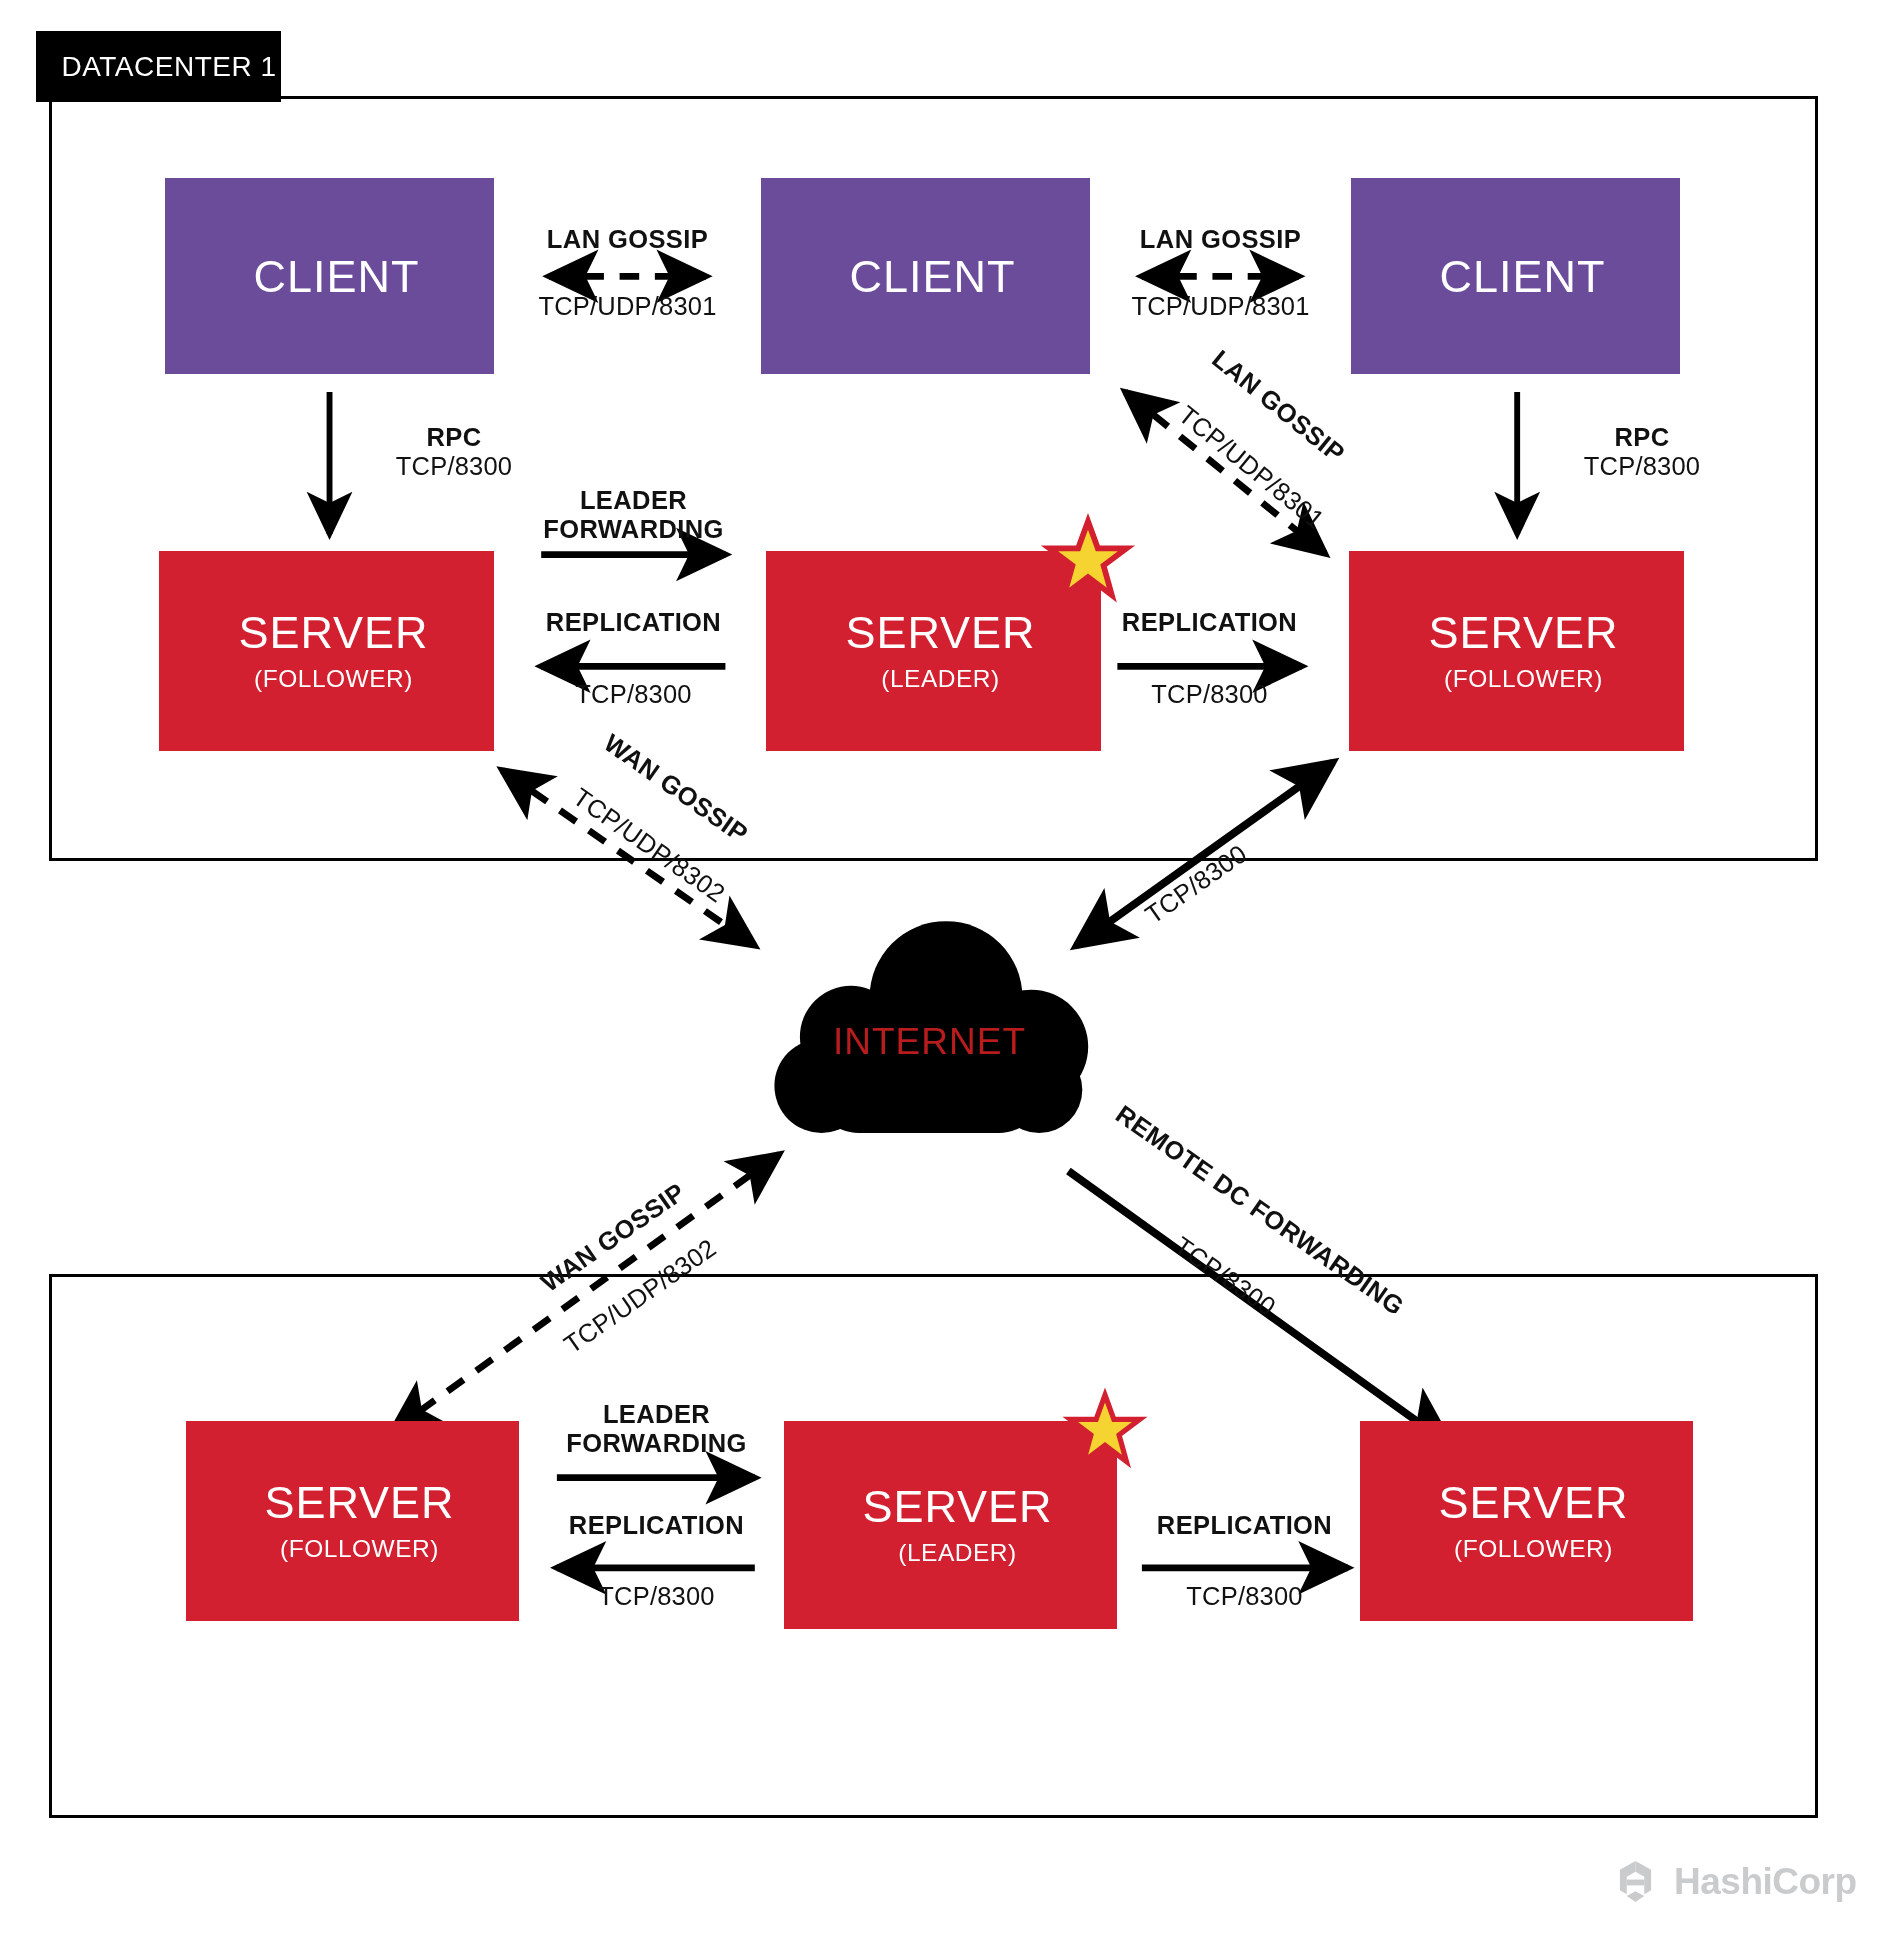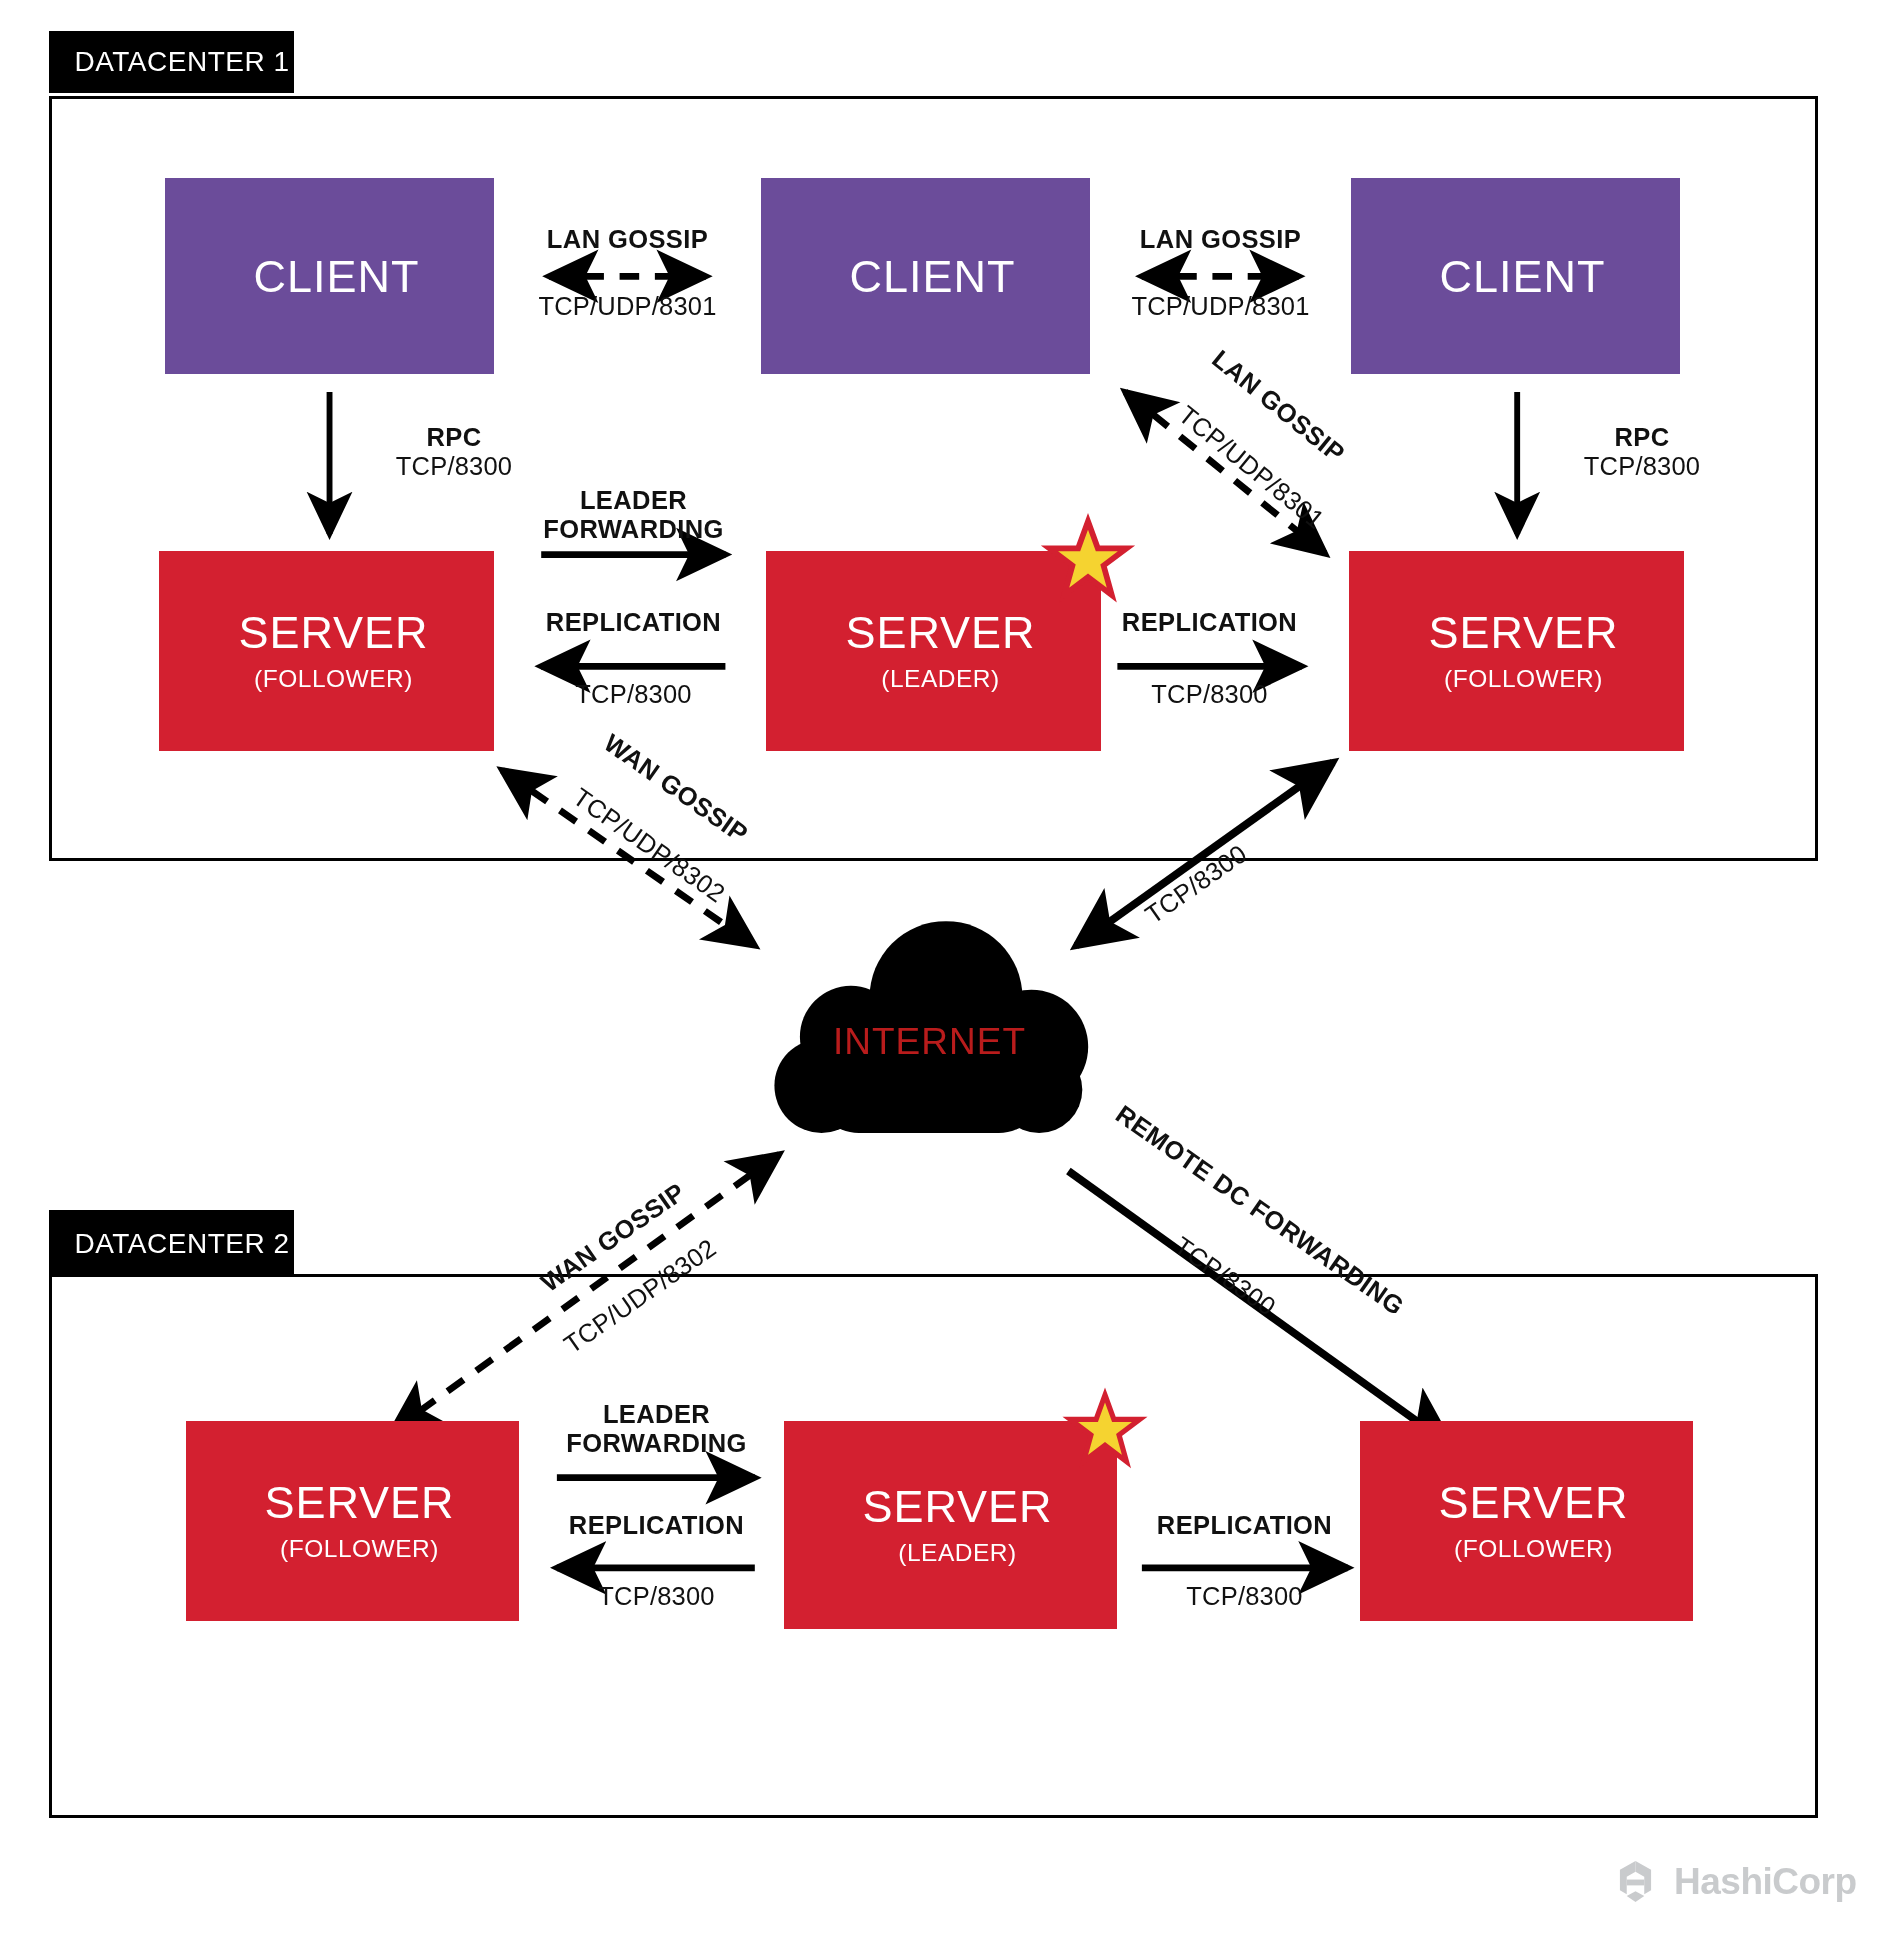--- a/index.html
+++ b/index.html
@@ -166,21 +166,21 @@
     <line x1="1090" y1="1195" x2="1480" y2="1475" stroke="#000" stroke-width="8" marker-end="url(#arrHead)"></line>
 
     <line x1="568" y1="1508" x2="770" y2="1508" stroke="#000" stroke-width="7" marker-end="url(#arrHead)"></line>
 
     <line x1="770" y1="1600" x2="568" y2="1600" stroke="#000" stroke-width="7" marker-end="url(#arrHead)"></line>
 
     <line x1="1165" y1="1600" x2="1375" y2="1600" stroke="#000" stroke-width="7" marker-end="url(#arrHead)"></line>
   </svg>
 
   <div class="dc-frame" style="left:49px; top:96px; width:1769px; height:765px;"></div>
-  <div class="dc-tab" style="left:49px; top:31px; width:245px; height:62px;">
+  <div class="dc-tab" style="left:36px; top:31px; width:245px; height:71px;">
     <span>DATACENTER 1</span>
   </div>
 
   <div class="node client" style="left:165px; top:178px; width:329px; height:196px;">
     <span class="title">CLIENT</span>
   </div>
   <div class="node client" style="left:761px; top:178px; width:329px; height:196px;">
     <span class="title">CLIENT</span>
   </div>
   <div class="node client" style="left:1351px; top:178px; width:329px; height:196px;">
@@ -200,23 +200,20 @@
     <span class="subtitle">(FOLLOWER)</span>
   </div>
 
   <div class="star-wrap" style="left:1047px; top:518px; width:82px; height:82px;">
     <svg width="82" height="82" viewBox="0 0 100 100">
       <polygon points="50,4 62,37 97,37 69,58 79,94 50,72 21,94 31,58 3,37 38,37" fill="#f5d330" stroke="#d32030" stroke-width="7" stroke-linejoin="miter"></polygon>
     </svg>
   </div>
 
   <div class="dc-frame" style="left:49px; top:1274px; width:1769px; height:544px;"></div>
-  <div class="dc-tab" style="left:49px; top:1210px; width:245px; height:67px;">
-    <span>DATACENTER 2</span>
-  </div>
 
   <div class="node server" style="left:186px; top:1421px; width:333px; height:200px;">
     <span class="title">SERVER</span>
     <span class="subtitle">(FOLLOWER)</span>
   </div>
   <div class="node server" style="left:784px; top:1421px; width:333px; height:208px;">
     <span class="title">SERVER</span>
     <span class="subtitle">(LEADER)</span>
   </div>
   <div class="node server" style="left:1360px; top:1421px; width:333px; height:200px;">

